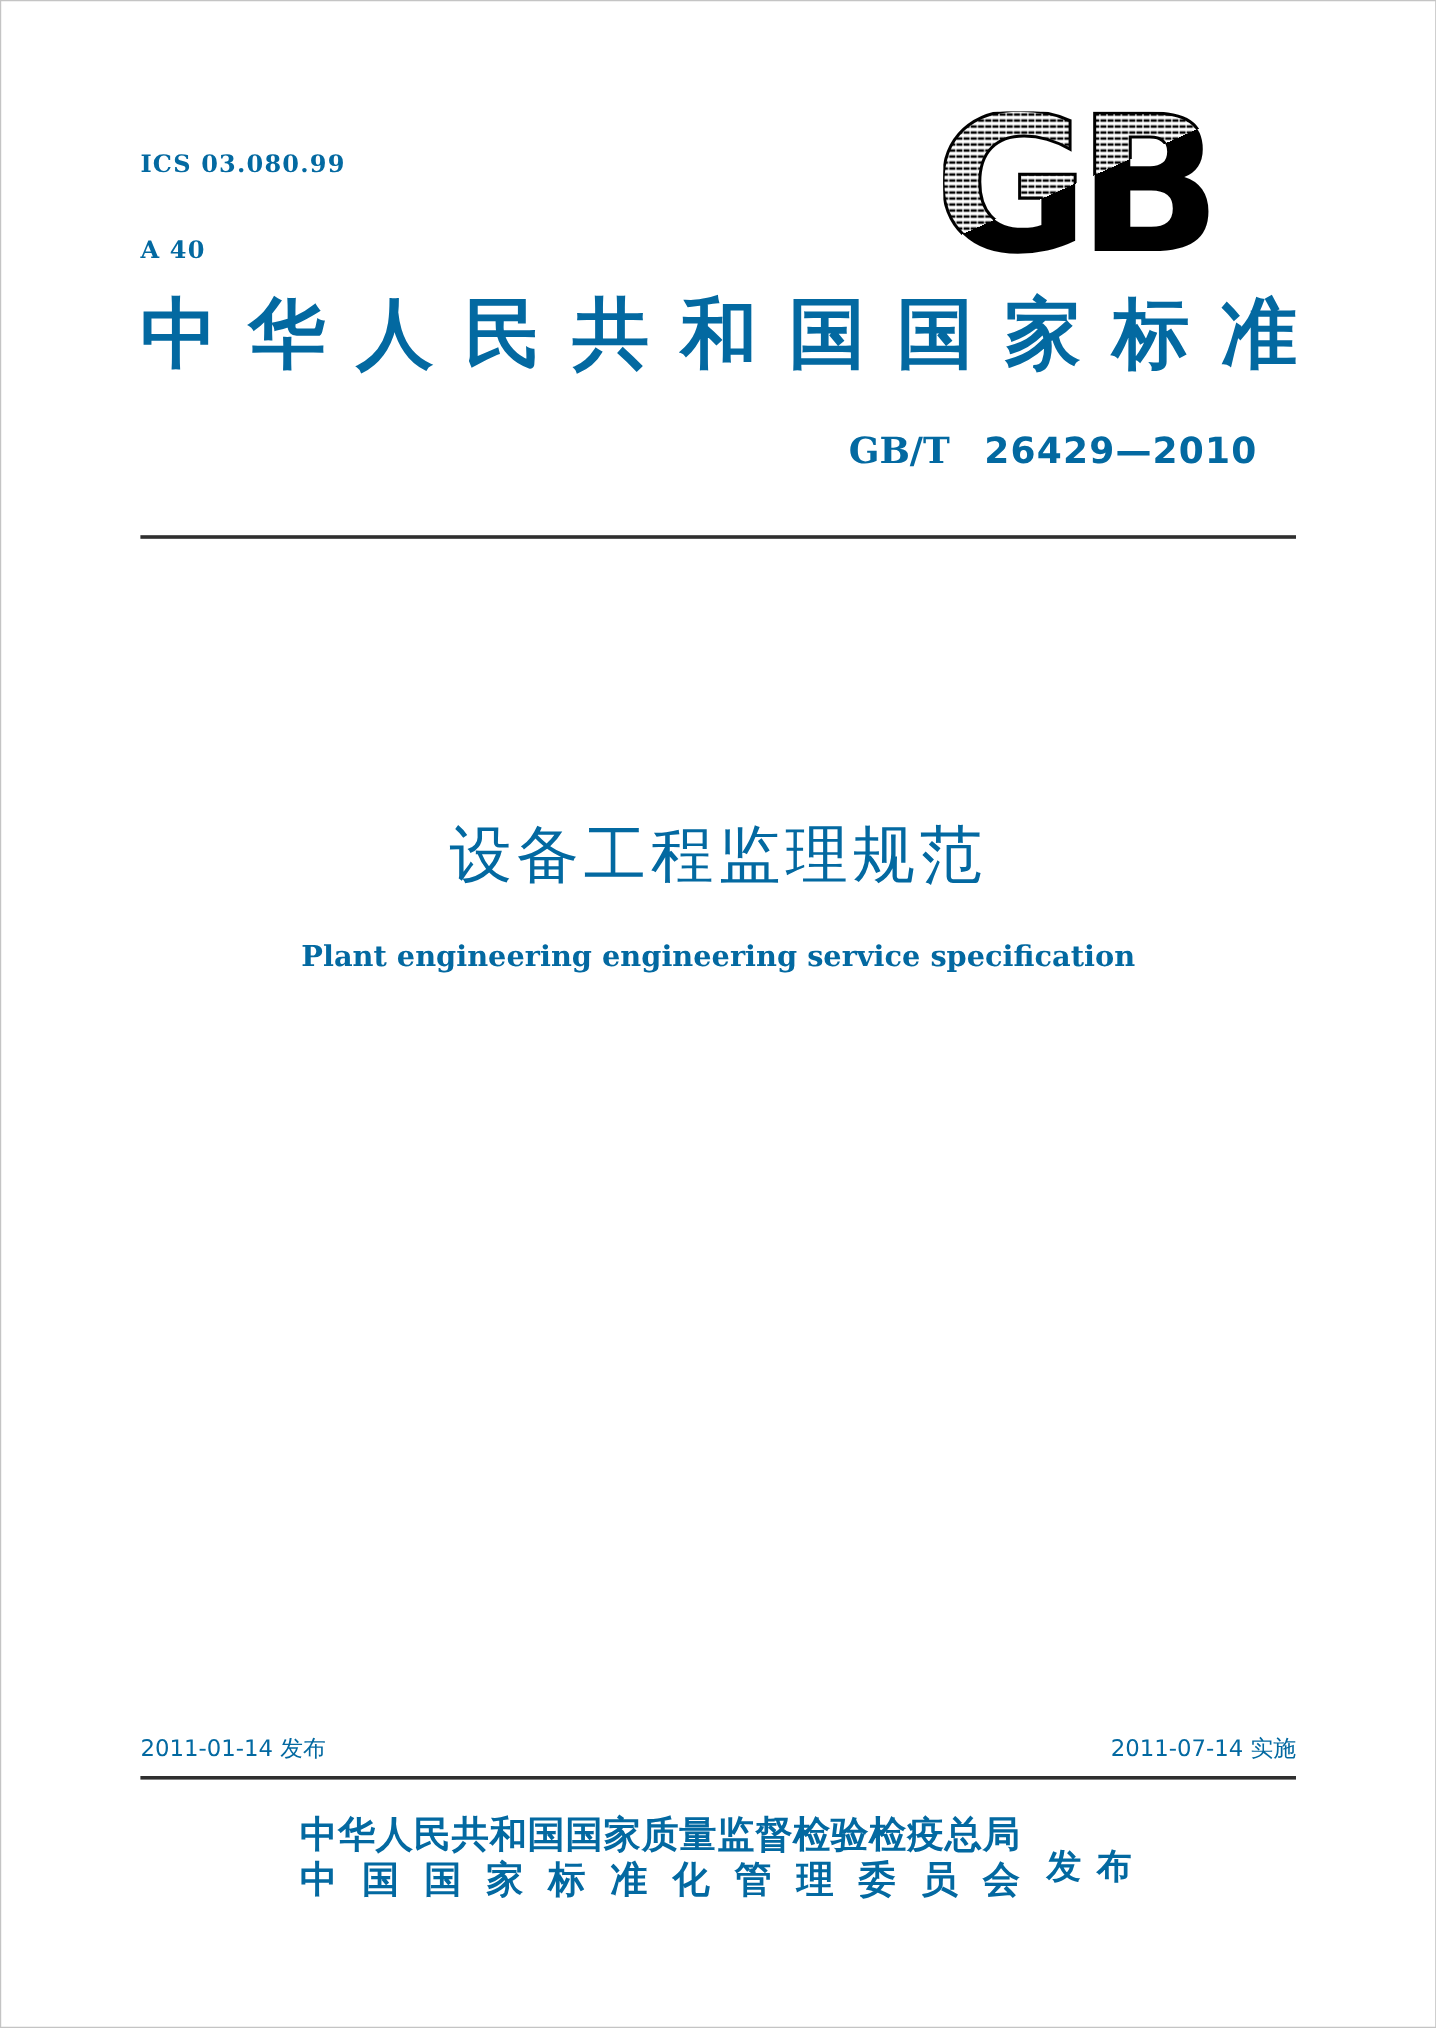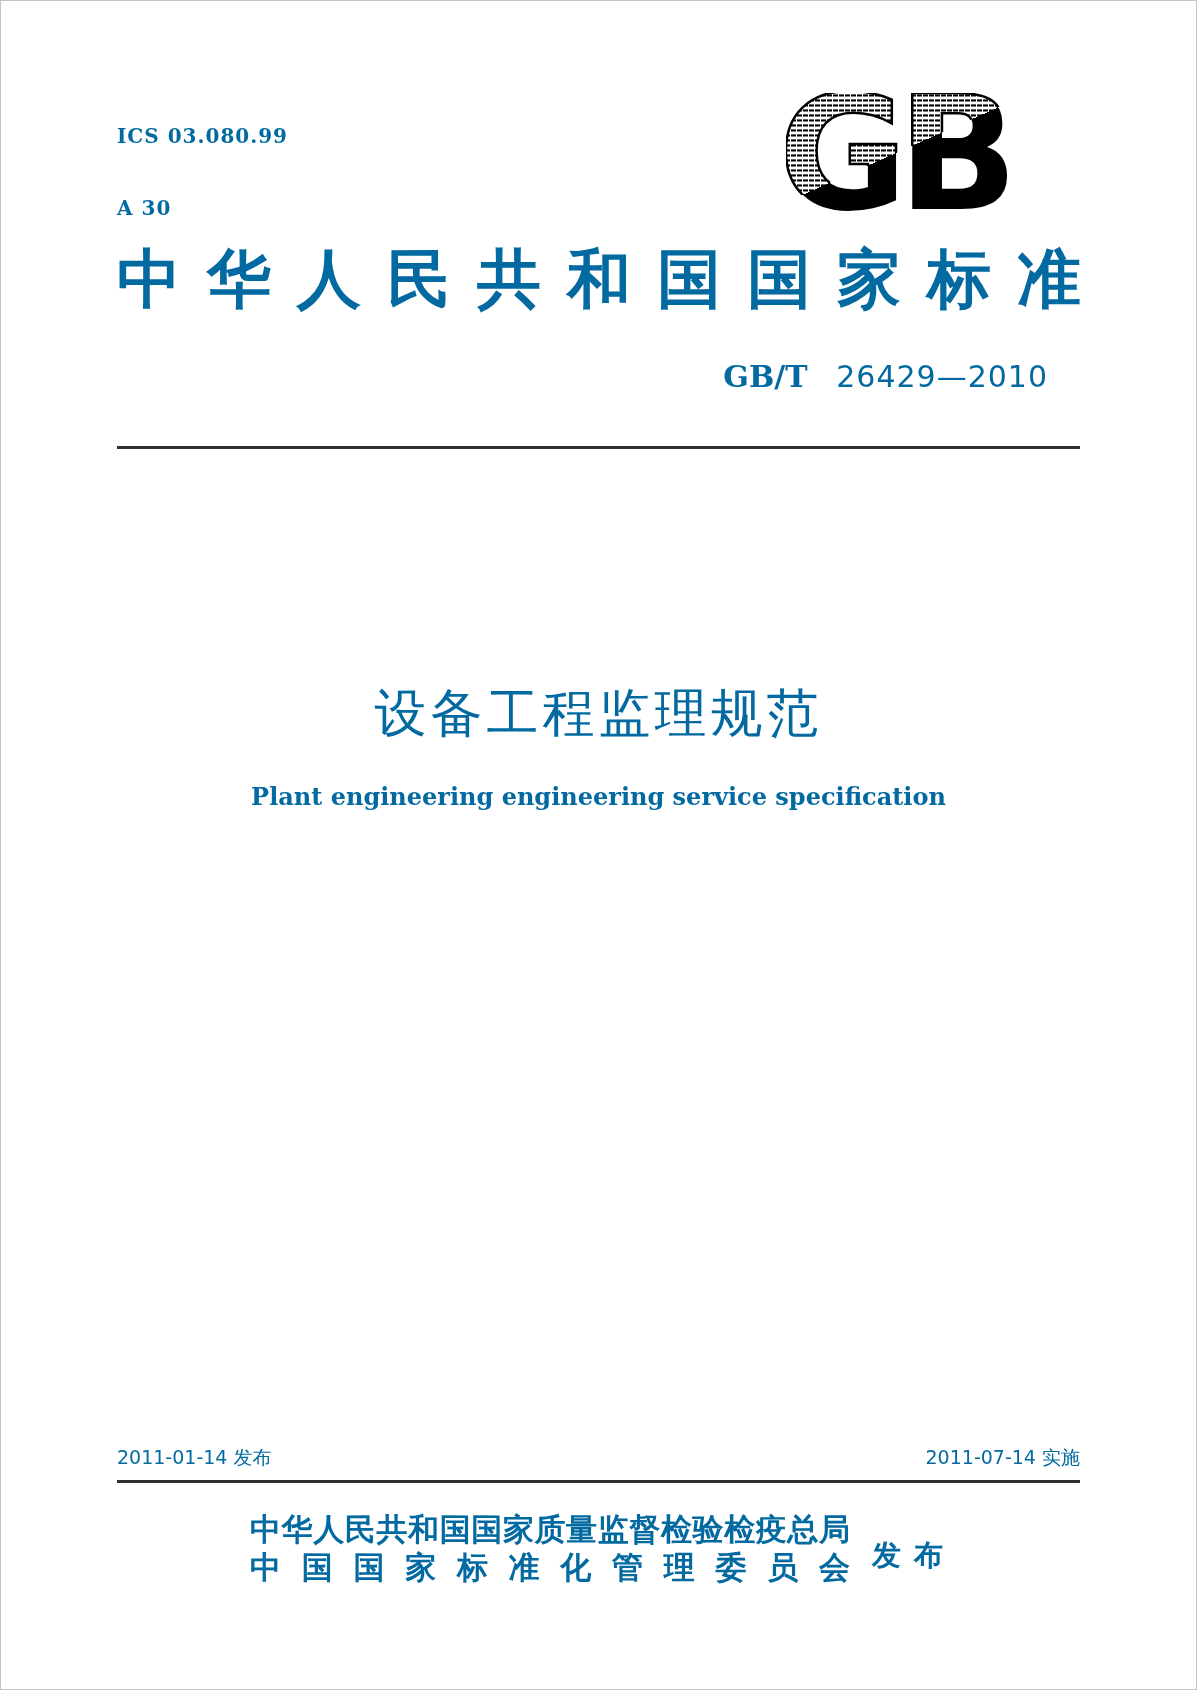--- a/index.html
+++ b/index.html
@@ -46,21 +46,21 @@
   
   .std-code {
     left: 118px; top: 360px;
     width: 930px;
     text-align: right;
     font-size: 30px;
     line-height: 34px;
     white-space: nowrap;
   }
   .std-code .prefix { font-family: "DejaVu Serif", serif; font-weight: 700; text-align: right; }
-  .std-code .number { font-family: "DejaVu Sans", sans-serif; font-weight: 400; letter-spacing: 1px; margin-top: 37px; }
+  .std-code .number { font-family: "DejaVu Sans", sans-serif; font-weight: 700; letter-spacing: 1px; margin-top: 37px; }
 
   .rule { left: 117px; width: 963px; height: 3px; background: #2f2f2f; }
   .rule-top { top: 446px; }
   .rule-bottom { top: 1480px; }
 
   
   .doc-title-cn {
     left: 0; top: 684px;
     width: 1197px;
     text-align: center;
@@ -118,21 +118,21 @@
     white-space: nowrap;
   }
 </style>
 </head>
 <body>
 
 <div class="page">
 
   <div class="abs ics-block">
     <div>ICS 03.080.99</div>
-    <div>A 30</div>
+    <div>A 40</div>
   </div>
 
   <svg class="abs gb-logo" viewBox="0 0 232 122" xmlns="http://www.w3.org/2000/svg" aria-hidden="true">
     <defs>
       <pattern id="halftone" width="6" height="5" patternUnits="userSpaceOnUse">
         <rect width="6" height="5" fill="#ffffff"></rect>
         <rect x="0" y="1.4" width="4" height="2.1" fill="#000000"></rect>
         <rect x="5" y="1.4" width="1" height="2.1" fill="#000000"></rect>
       </pattern>
       <linearGradient id="diagSplit" x1="0" y1="0" x2="0.85" y2="1">

